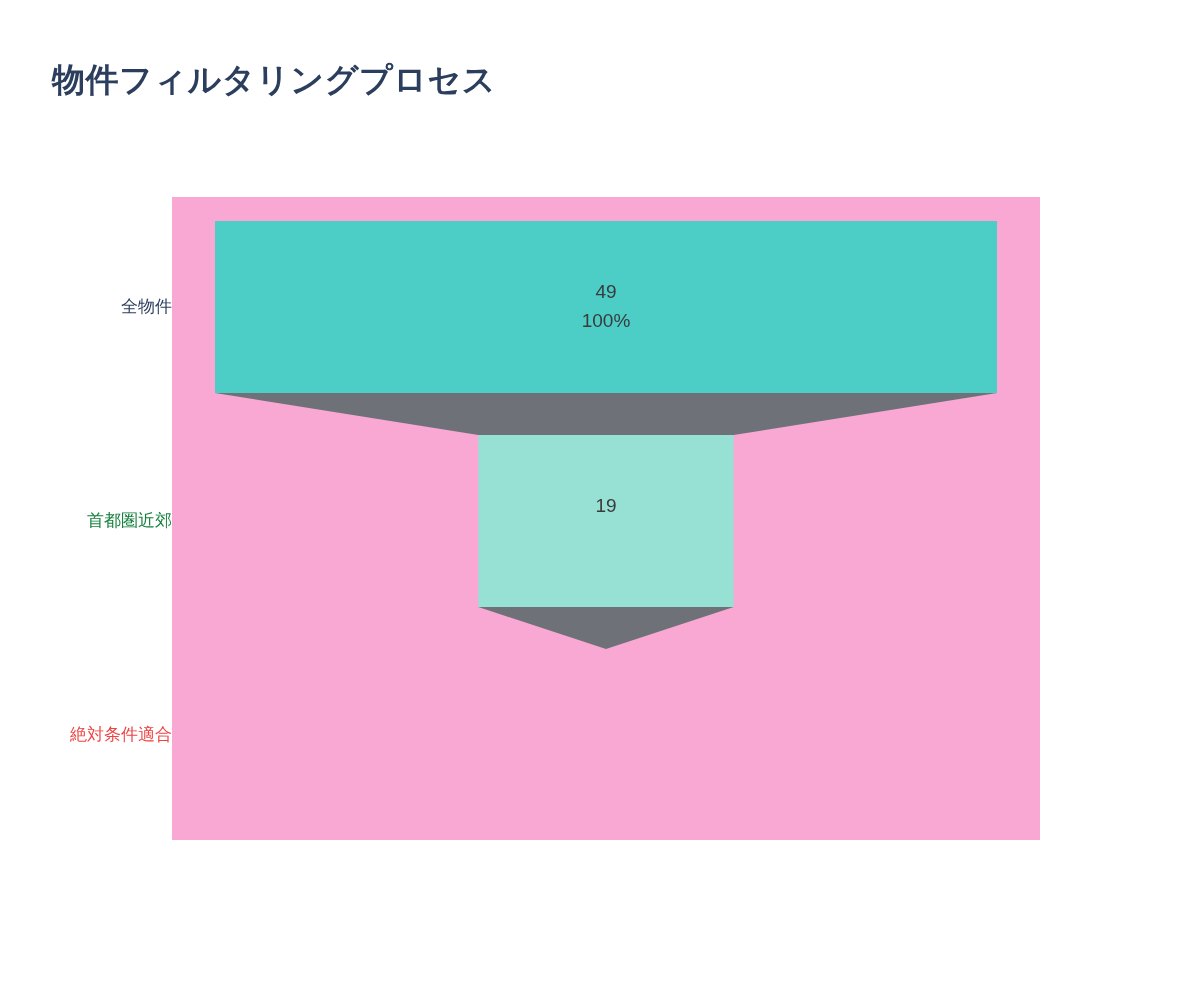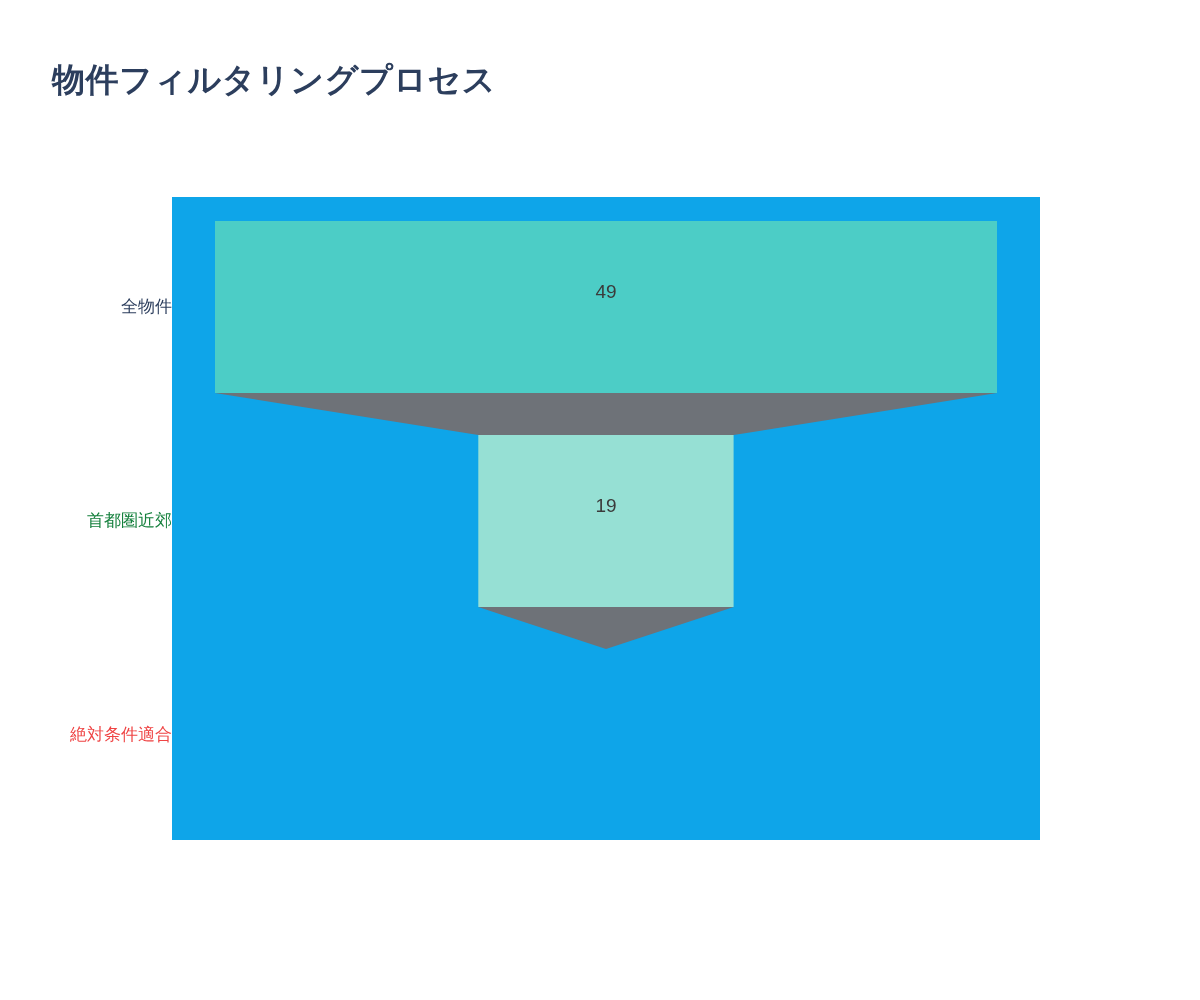--- a/index.html
+++ b/index.html
@@ -79,36 +79,37 @@
 <div id="chart-root">
 
   <div id="chart-title" style="color: rgb(44, 62, 93);">物件フィルタリングプロセス</div>
 
   <div class="stage-axis-label" id="axis-label-0" style="left: 0px; top: 298px; width: 172px; padding-right: 0px; color: rgb(44, 62, 93);">全物件</div>
 
   <div class="stage-axis-label" id="axis-label-1" style="left: 0px; top: 512px; width: 172px; color: #15803d;">首都圏近郊</div>
 
   <div class="stage-axis-label" id="axis-label-2" style="left: 0px; top: 726px; width: 172px; color: #ef4444;">絶対条件適合</div>
 
-  <div id="plot-area" style="background: #0ea5e9;">
+  <div id="plot-area" style="background: #f9a8d4;">
 
     <svg id="funnel-svg" viewBox="0 0 868 643" preserveAspectRatio="none">
 
       <polygon id="connector-0" points="43.0,196 825.0,196 561.7,238 306.3,238" fill="#6e7278"></polygon>
 
       <polygon id="connector-1" points="306.3,410 561.7,410 434.0,452 434.0,452" fill="#6e7278"></polygon>
 
       <rect id="stage-bar-0" x="43.0" y="24.0" width="782.0" height="172" fill="#4ccdc6"></rect>
 
       <rect id="stage-bar-1" x="306.3" y="238.0" width="255.3" height="172" fill="#96e0d4"></rect>
 
     </svg>
 
     <div class="stage-value-label" style="left: 334px; top: 80px; width: 200px; color: rgb(59, 59, 59);">
       <span class="val-count">49</span>
+      <span class="val-pct">100%</span>
     </div>
 
     <div class="stage-value-label" style="left: 334px; top: 294px; width: 200px; color: rgb(59, 59, 59);">
       <span class="val-count">19</span>
     </div>
 
   </div>
 </div>
 
 </body></html>

